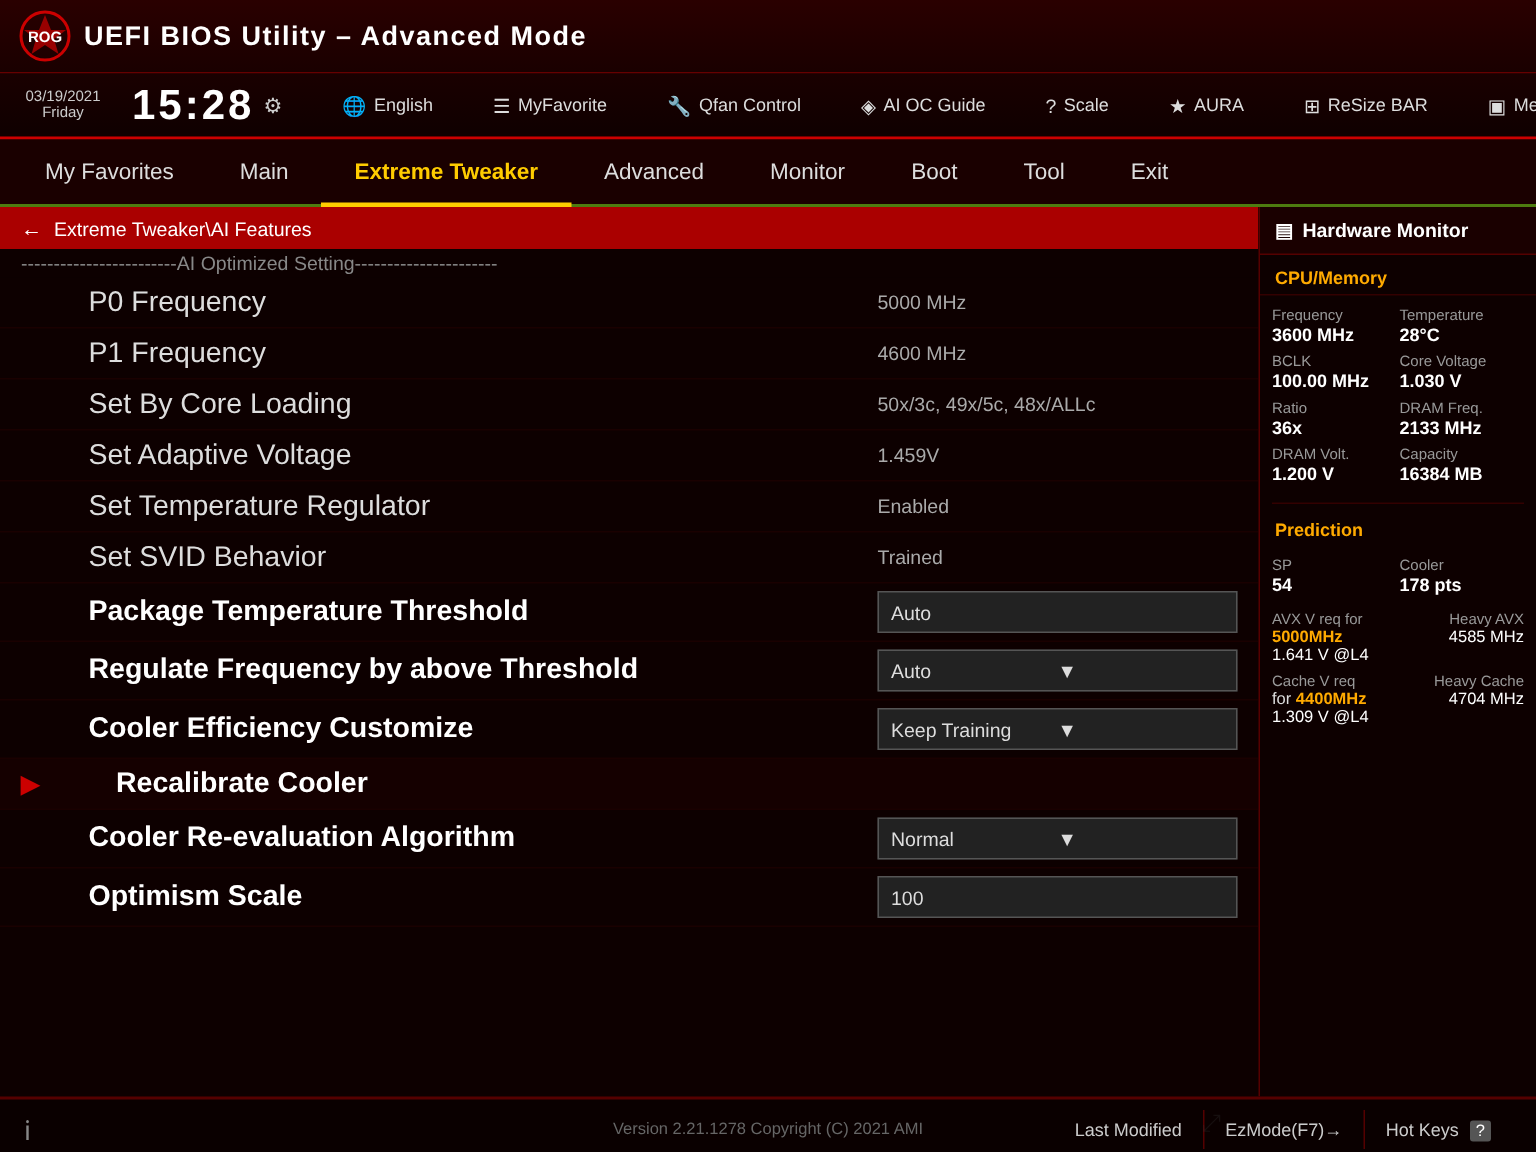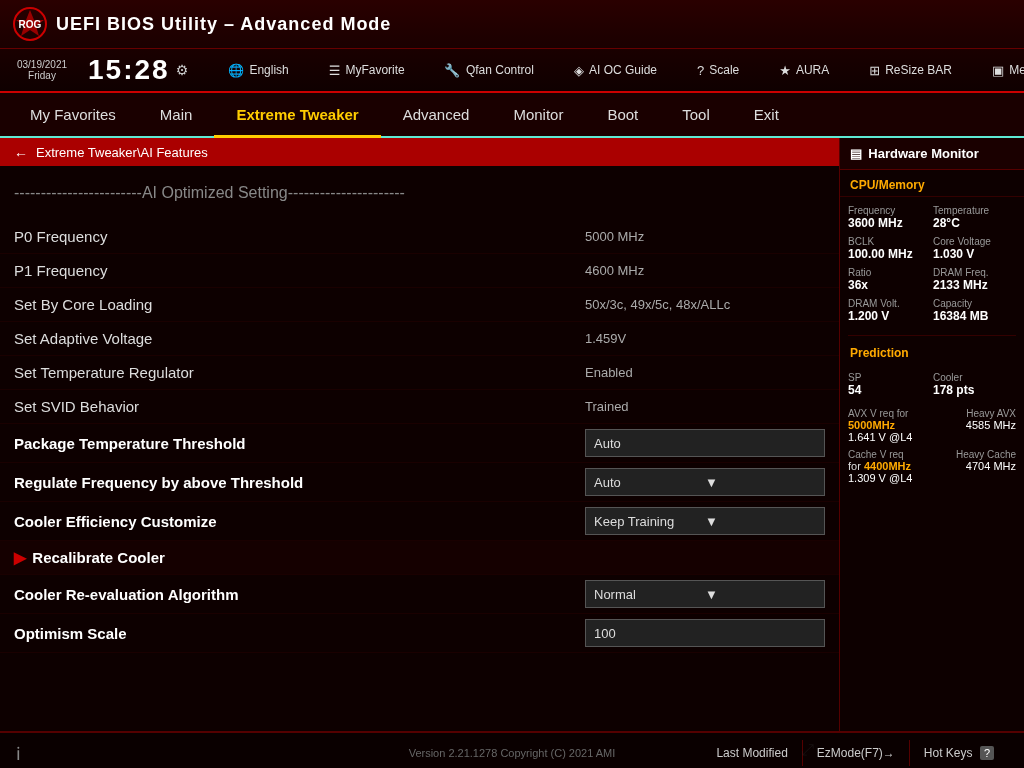--- a/index.html
+++ b/index.html
@@ -87,21 +87,21 @@
       cursor: pointer;
       white-space: nowrap;
     }
     .info-icon {
       font-size: 13px;
     }
 
     
     .main-nav {
       background: #1a0000;
-      border-bottom: 2px solid #5eead4;
+      border-bottom: 2px solid #4d7c0f;
       display: flex;
       align-items: stretch;
       height: 45px;
       padding: 0 8px;
     }
     .nav-item {
       padding: 0 22px;
       display: flex;
       align-items: center;
       font-size: 15px;
@@ -151,41 +151,42 @@
     .settings-area {
       flex: 1;
       overflow-y: auto;
       padding: 0;
     }
     .settings-area::-webkit-scrollbar { width: 6px; }
     .settings-area::-webkit-scrollbar-track { background: #1a0000; }
     .settings-area::-webkit-scrollbar-thumb { background: #600; }
 
     .divider-row {
-      padding: 18px 14px;
-      font-size: 16px;
+      padding: 2px 14px;
+      font-size: 13px;
       color: #888;
       background: #0d0000;
     }
 
     .setting-row {
       display: flex;
       align-items: center;
       padding: 5px 14px;
       border-bottom: 1px solid #1a0000;
       min-height: 34px;
     }
     .setting-row.section-row {
       background: #150000;
       cursor: pointer;
     }
     .setting-label {
       flex: 1;
-      font-size: 15px;
+      font-size: 19px;
       color: #ddd;
+      margin-left: 45px;
     }
     .setting-label.bold { font-weight: bold; color: #fff; }
     .setting-value {
       min-width: 240px;
       font-size: 13px;
       color: #aaa;
       text-align: left;
     }
     .section-indicator {
       color: #cc0000;

